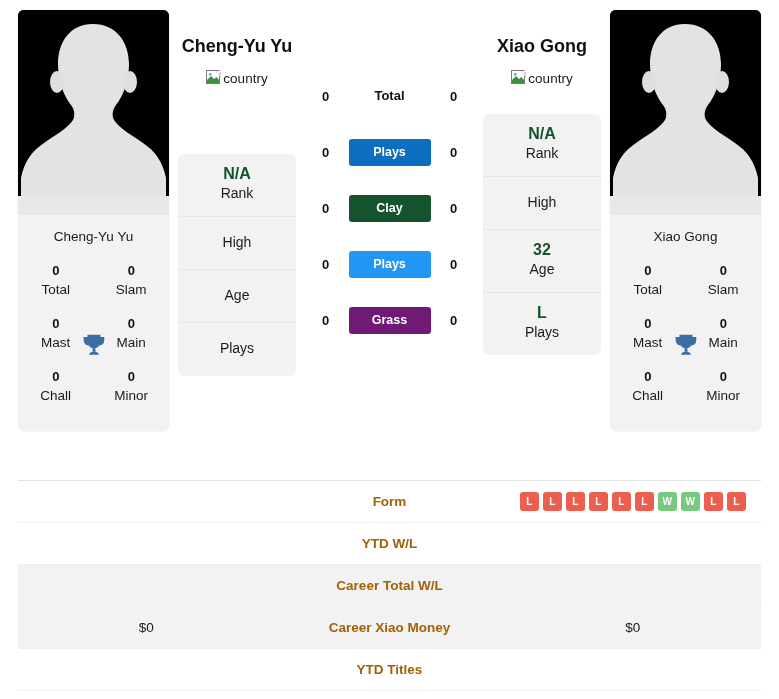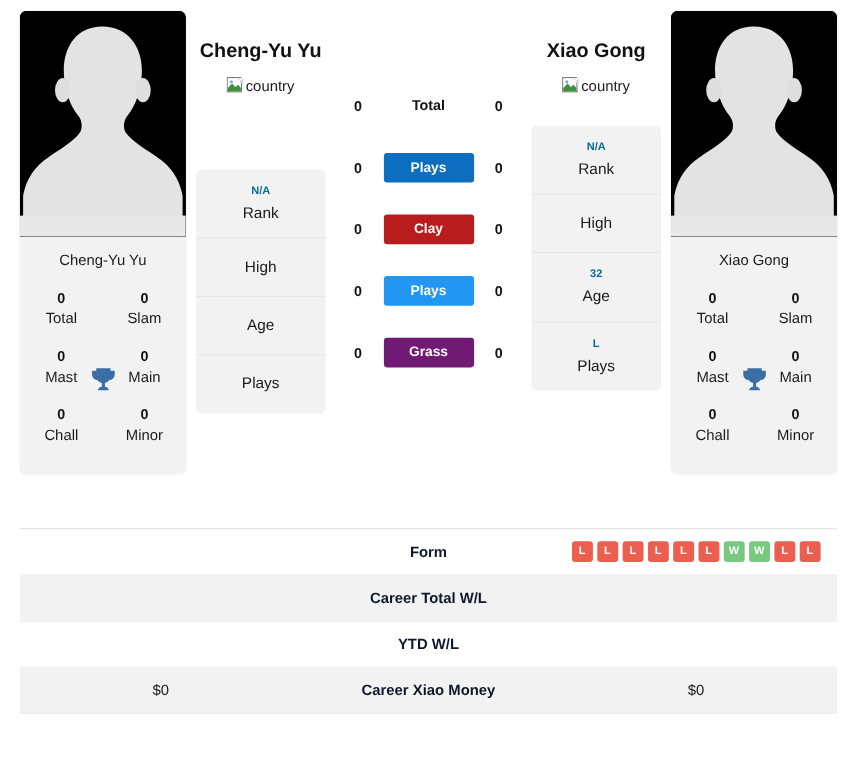--- a/index.html
+++ b/index.html
@@ -144,23 +144,23 @@
     text-align: center;
     padding: 10px 4px 12px 4px;
     min-height: 53px;
     box-sizing: border-box;
     display: flex;
     flex-direction: column;
     justify-content: center;
   }
   .info-panel-row:last-child { border-bottom: none; }
   .info-panel-row .ip-val {
-    font-size: 10px;
-    font-weight: bold;
-    color: #0369a1;
+    font-size: 16px;
+    font-weight: bold;
+    color: #14532d;
     line-height: 19px;
     min-height: 0;
   }
   .info-panel-row .ip-val:empty { display: none; }
   .info-panel-row .ip-lbl {
     font-size: 14px;
     color: #1a1a1a;
     line-height: 21px;
   }
 
@@ -226,21 +226,21 @@
     align-items: center;
     justify-content: center;
     padding: 0 6px;
     box-sizing: border-box;
   }
   .tbl-cell-mid {
     flex: 0 0 230px;
     text-align: center;
     font-size: 13.5px;
     font-weight: bold;
-    color: #0f172a;
+    color: #a16207;
   }
 
   .form-badges {
     display: flex;
     gap: 4px;
     justify-content: center;
     align-items: center;
   }
   .form-badge {
     width: 19px;
@@ -351,21 +351,21 @@
         <div class="surface-badge plain">Total</div>
         <div class="sv">0</div>
       </div>
       <div class="surface-row">
         <div class="sv">0</div>
         <div class="surface-badge" style="background:#0d6ec0">Plays</div>
         <div class="sv">0</div>
       </div>
       <div class="surface-row">
         <div class="sv">0</div>
-        <div class="surface-badge" style="background:#b91c1c">Clay</div>
+        <div class="surface-badge" style="background:#14532d">Clay</div>
         <div class="sv">0</div>
       </div>
       <div class="surface-row">
         <div class="sv">0</div>
         <div class="surface-badge" style="background:#2196f3">Plays</div>
         <div class="sv">0</div>
       </div>
       <div class="surface-row">
         <div class="sv">0</div>
         <div class="surface-badge" style="background:#701a75">Grass</div>
@@ -472,34 +472,39 @@
             <span class="form-badge" style="background: rgb(236, 95, 79);">L</span>
             <span class="form-badge" style="background: rgb(236, 95, 79);">L</span>
             <span class="form-badge" style="background: rgb(121, 200, 127);">W</span>
             <span class="form-badge" style="background: rgb(121, 200, 127);">W</span>
             <span class="form-badge" style="background: rgb(236, 95, 79);">L</span>
             <span class="form-badge" style="background: rgb(236, 95, 79);">L</span>
           </span>
       </div>
     </div>
 
+    <div class="tbl-row">
+      <div class="tbl-cell-left"></div>
+      <div class="tbl-cell-mid">YTD W/L</div>
+      <div class="tbl-cell-right"></div>
+    </div>
+
     <div class="tbl-row striped">
       <div class="tbl-cell-left"></div>
       <div class="tbl-cell-mid">Career Total W/L</div>
       <div class="tbl-cell-right"></div>
     </div>
 
-    <div class="tbl-row">
-      <div class="tbl-cell-left"></div>
-      <div class="tbl-cell-mid">YTD W/L</div>
-      <div class="tbl-cell-right"></div>
-    </div>
-
     <div class="tbl-row striped">
       <div class="tbl-cell-left">$0</div>
       <div class="tbl-cell-mid">Career Xiao Money</div>
       <div class="tbl-cell-right">$0</div>
     </div>
 
+    <div class="tbl-row">
+      <div class="tbl-cell-left"></div>
+      <div class="tbl-cell-mid">YTD Titles</div>
+      <div class="tbl-cell-right"></div>
+    </div>
 
   </div>
 
 </div>
 
 </body></html>

